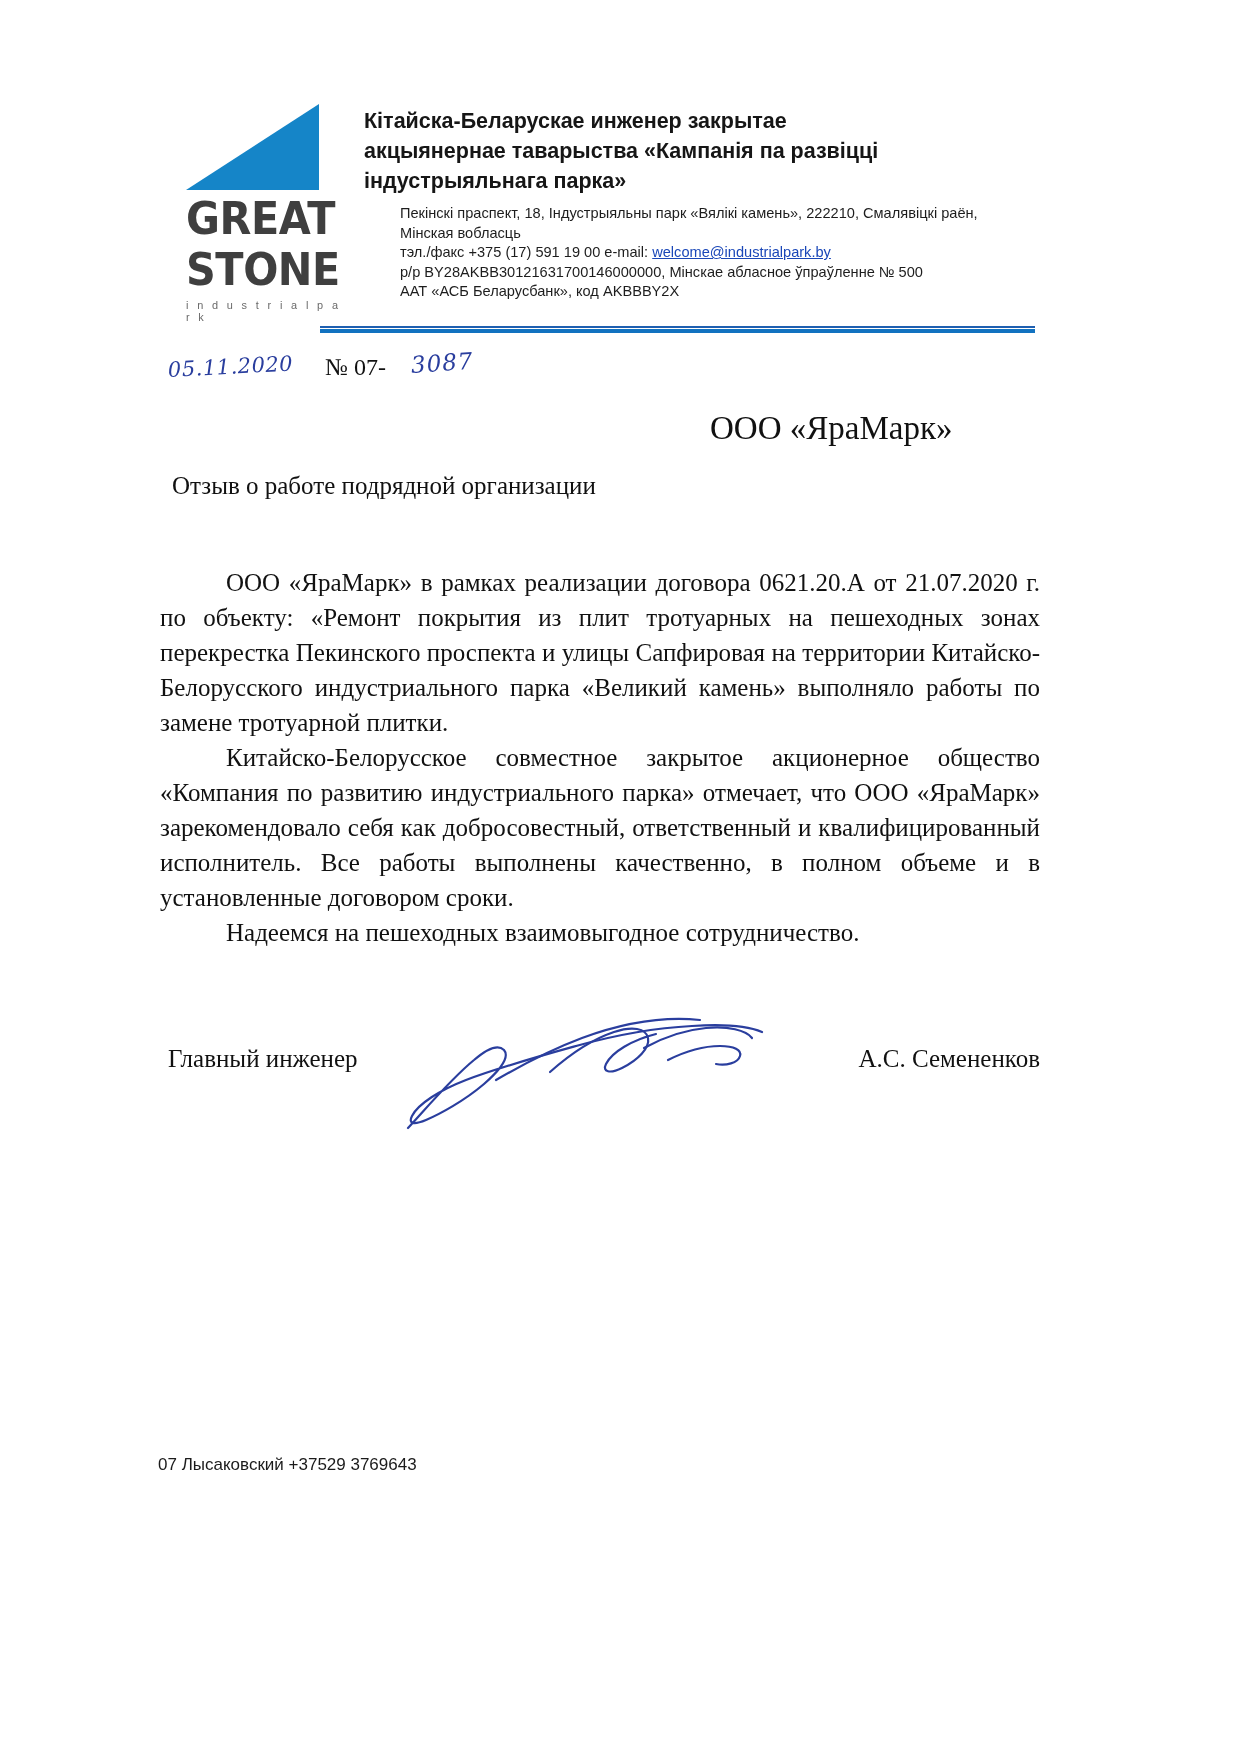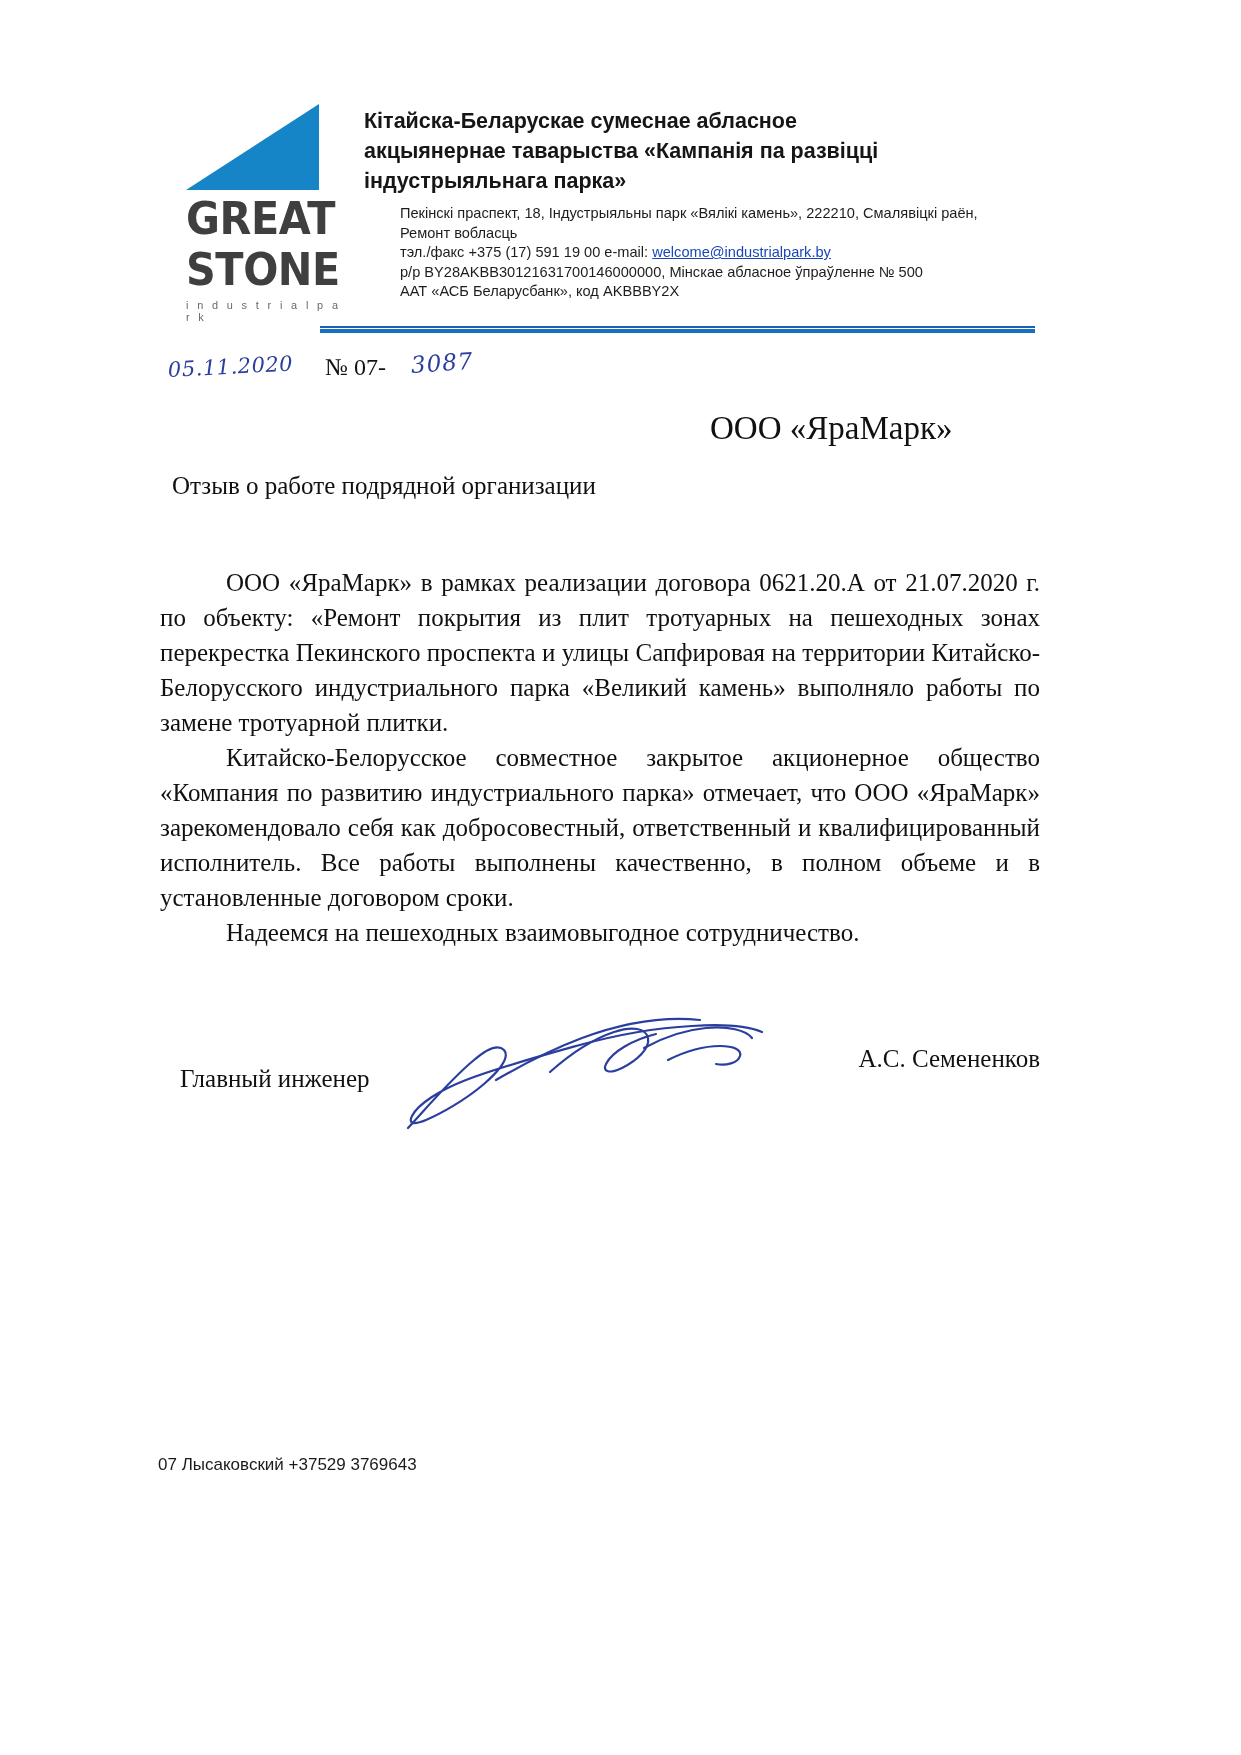--- a/index.html
+++ b/index.html
@@ -188,21 +188,21 @@
   .sig-row {
     position: absolute;
     left: 160px;
     top: 1045px;
     width: 880px;
     height: 40px;
     font-family: "Liberation Serif", serif;
     font-size: 25px;
     color: #111;
   }
-  .sig-title { position: absolute; left: 20px; top: 0; margin-top: 20px; }
+  .sig-title { position: absolute; left: 8px; top: 0; }
   .sig-name  { position: absolute; right: 0; top: 0; margin-left: 22px; }
 
   .signature-svg {
     position: absolute;
     left: 400px;
     top: 1008px;
     width: 390px;
     height: 140px;
     pointer-events: none;
   }
@@ -227,28 +227,28 @@
     <div class="logo-block">
       <svg class="logo-mark" viewBox="0 0 133 86">
         <polygon points="0,86 133,86 133,0" fill="#1585c8"></polygon>
       </svg>
       <div class="logo-word">GREAT</div>
       <div class="logo-word">STONE</div>
       <div class="logo-sub">i n d u s t r i a l   p a r k</div>
     </div>
 
     <div class="org-title">
-      <div>Кітайска-Беларускае сумеснае абласное</div>
+      <div>Кітайска-Беларускае инженер закрытае</div>
       <div>акцыянернае таварыства «Кампанія па развіцці</div>
       <div>індустрыяльнага парка»</div>
     </div>
 
     <div class="org-contacts">
       <div>Пекінскі праспект, 18, Індустрыяльны парк «Вялікі камень», 222210, Смалявіцкі раён,</div>
-      <div>Ремонт вобласць</div>
+      <div>Мінская вобласць</div>
       <div>
         <span>тэл./факс +375 (17) 591 19 00 e-mail: </span><span class="mail">welcome@industrialpark.by</span>
       </div>
       <div>р/р BY28AKBB30121631700146000000, Мінскае абласное ўпраўленне № 500</div>
       <div>ААТ «АСБ Беларусбанк», код  AKBBBY2X</div>
     </div>
 
     <div class="rule">
       <div class="bar-top"></div>
       <div class="bar-bottom"></div>

